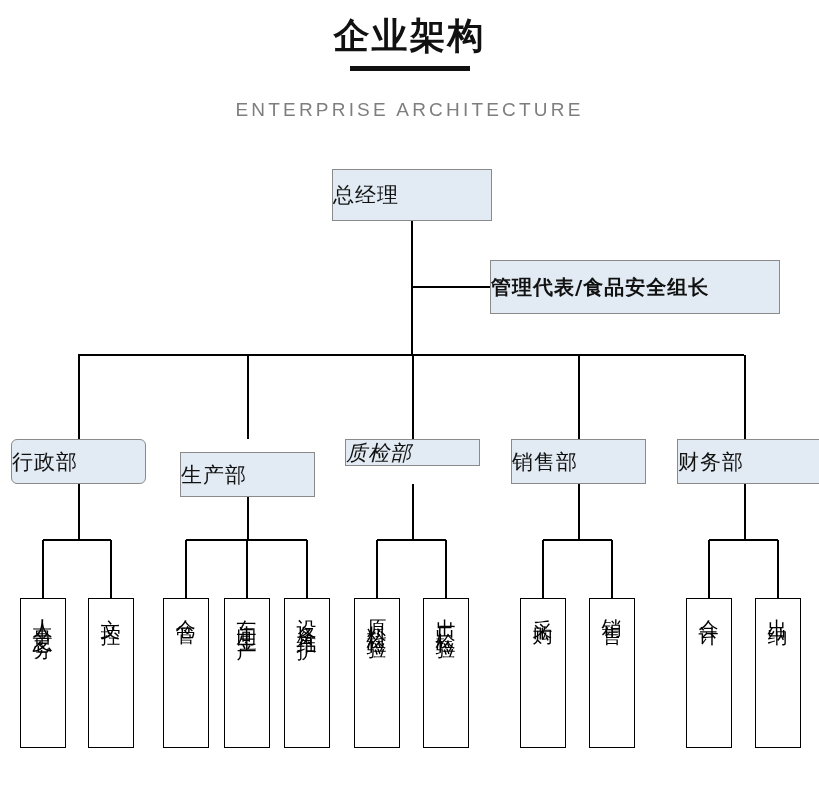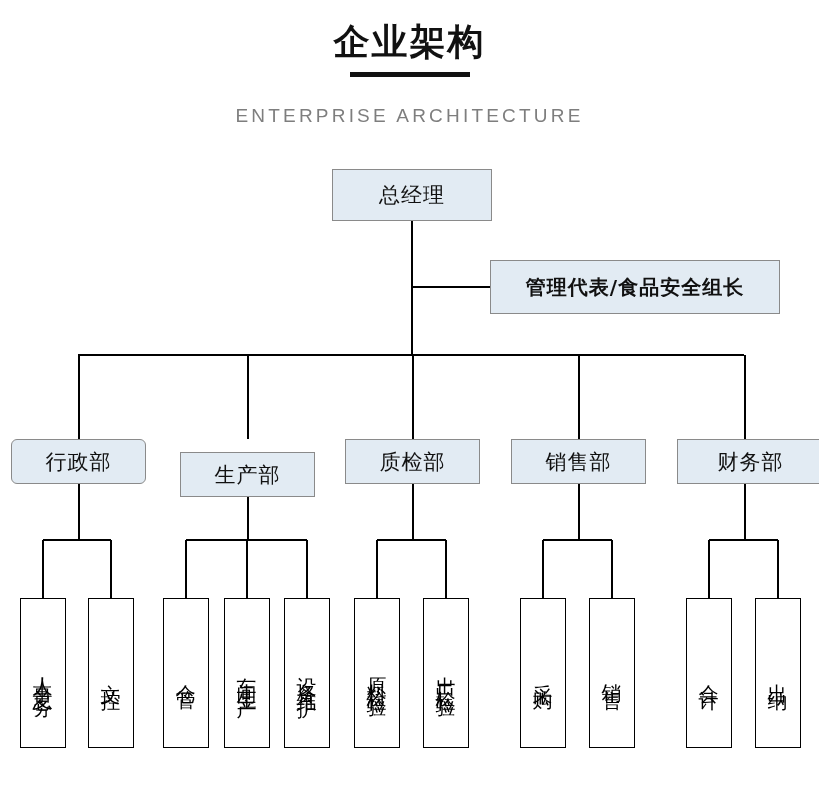--- a/index.html
+++ b/index.html
@@ -31,21 +31,21 @@
     padding-top: 14px;
     box-sizing: border-box;
   }
   .title-cn {
     font-family: Liberation Serif, serif;
     font-size: 36px;
     font-weight: bold;
     letter-spacing: 2px;
     color: #111111;
     line-height: 44px;
-    margin: 6px;
+    margin: 0;
   }
   .title-rule {
     width: 120px;
     height: 5px;
     background: #111111;
     margin: 8px auto 0 auto;
   }
   .title-en {
     font-family: "Liberation Sans", "DejaVu Sans", sans-serif;
     font-size: 19px;
@@ -70,21 +70,21 @@
     fill: none;
     shape-rendering: crispEdges;
   }
 
   
   .node {
     position: absolute;
     box-sizing: border-box;
     display: flex;
     align-items: center;
-    justify-content: center;
+    justify-content: flex-start;
     text-align: center;
   }
   .node.blue {
     background: #e2ebf3;
     border: 1.5px solid #8a8a8a;
     font-family: "DejaVu Sans", "Liberation Sans", sans-serif;
     font-size: 21px;
     color: #111111;
     letter-spacing: 1px;
   }
@@ -175,21 +175,21 @@
       </div>
       <div class="node leaf" style="left: 163px; top: 598px; width: 46px; height: 150px;">
         <span>仓管</span>
       </div>
       <div class="node leaf" style="left: 224px; top: 598px; width: 46px; height: 150px;">
         <span>车间生产</span>
       </div>
       <div class="node leaf" style="left: 284px; top: 598px; width: 46px; height: 150px;">
         <span>设备维护</span>
       </div>
-      <div class="node blue" style="left: 345px; top: 439px; width: 135px; height: 45px;">
+      <div class="node blue" style="left: 345px; top: 439px; width: 135px; height: 27px; font-style: italic;">
         <span>质检部</span>
       </div>
       <div class="node leaf" style="left: 354px; top: 598px; width: 46px; height: 150px;">
         <span>原料检验</span>
       </div>
       <div class="node leaf" style="left: 423px; top: 598px; width: 46px; height: 150px;">
         <span>出厂检验</span>
       </div>
       <div class="node blue" style="left: 511px; top: 439px; width: 135px; height: 45px;">
         <span>销售部</span>

